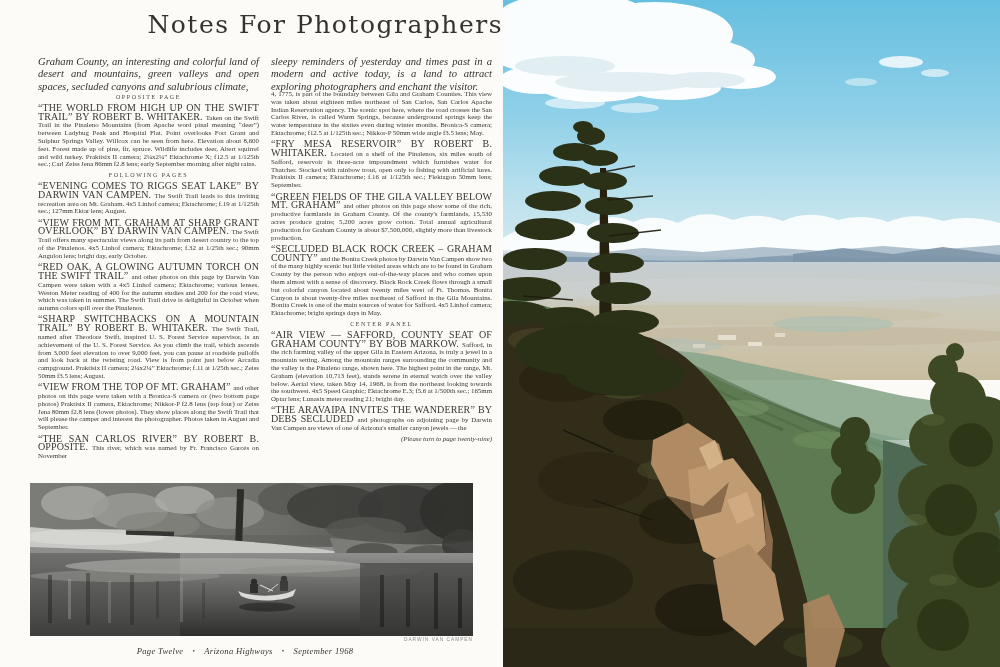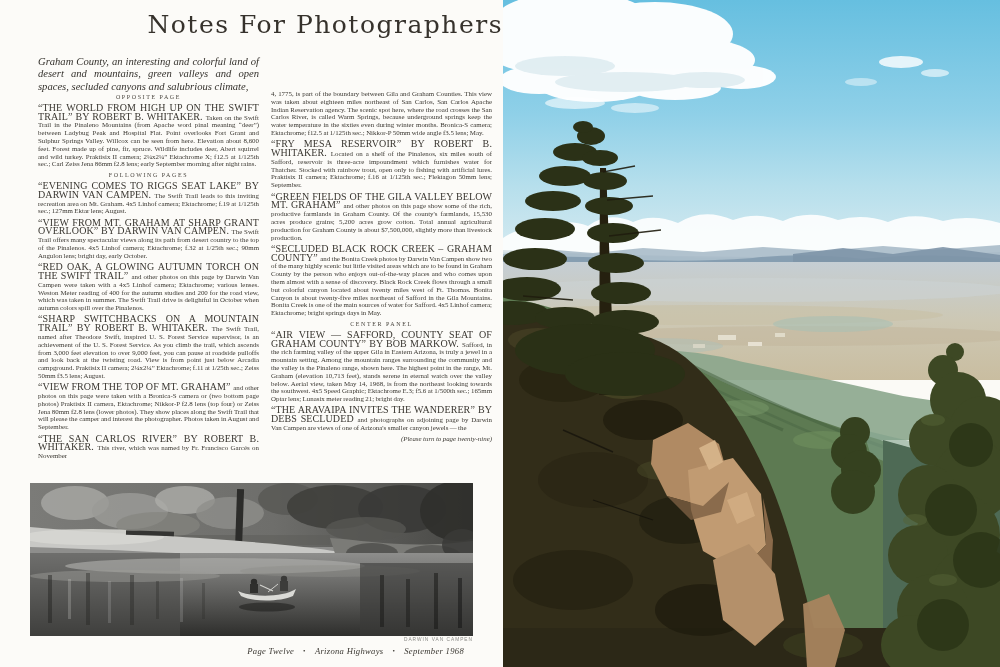--- a/index.html
+++ b/index.html
@@ -38,50 +38,51 @@
   .lead::after{content:" ";}
   .turn-note{text-align:right;font-style:italic;margin-top:1px;}
   .bw-photo{position:absolute;left:30px;top:483px;width:443px;height:153px;}
   .bw-photo svg{display:block;}
   .photo-credit{
     position:absolute;left:30px;top:637px;width:443px;text-align:right;
     font-family:"Liberation Sans", sans-serif;
     font-size:4.8px;letter-spacing:1px;color:#8a8a86;
   }
   .footer{
-    position:absolute;left:44px;top:646px;width:420px;text-align:right;
+    position:absolute;left:35px;top:646px;width:420px;text-align:center;
     font-style:italic;font-size:8.6px;color:#3a3731;letter-spacing:0.3px;
   }
   .footer .sep{padding:0 9px;font-style:normal;font-size:7px;vertical-align:1px;}
   
   .right-photo{position:absolute;left:503px;top:0;width:497px;height:667px;}
   .right-photo svg{display:block;}
 </style>
 </head>
 <body>
 
 <div class="left-page">
 
   <div class="mag-title">Notes For Photographers</div>
 
   <div class="intro">
     <div>Graham County, an interesting and colorful land of desert and mountains, green valleys and open spaces, secluded canyons and salubrious climate,</div>
+    <div>sleepy reminders of yesterday and times past in a modern and active today, is a land to attract exploring photographers and enchant the visitor.</div>
   </div>
 
   <div class="textcols">
     <div class="col">
       <div class="label">OPPOSITE PAGE</div>
       <p class="para"><span class="lead">“THE WORLD FROM HIGH UP ON THE SWIFT TRAIL” BY ROBERT B. WHITAKER.</span><span>Taken on the Swift Trail in the Pinaleno Mountains (from Apache word pinal meaning “deer”) between Ladybug Peak and Hospital Flat. Point overlooks Fort Grant and Sulphur Springs Valley. Willcox can be seen from here. Elevation about 8,600 feet. Forest made up of pine, fir, spruce. Wildlife includes deer, Abert squirrel and wild turkey. Praktisix II camera; 2¼x2¼” Ektachrome X; f12.5 at 1/125th sec.; Carl Zeiss Jena 86mm f2.8 lens; early September morning after night rains.</span></p>
       <div class="label">FOLLOWING PAGES</div>
       <p class="para"><span class="lead">“EVENING COMES TO RIGGS SEAT LAKE” BY DARWIN VAN CAMPEN.</span><span>The Swift Trail leads to this inviting recreation area on Mt. Graham. 4x5 Linhof camera; Ektachrome; f.19 at 1/125th sec.; 127mm Ektar lens; August.</span></p>
       <p class="para"><span class="lead">“VIEW FROM MT. GRAHAM AT SHARP GRANT OVERLOOK” BY DARWIN VAN CAMPEN.</span><span>The Swift Trail offers many spectacular views along its path from desert country to the top of the Pinalenos. 4x5 Linhof camera; Ektachrome; f.32 at 1/25th sec.; 90mm Angulon lens; bright day, early October.</span></p>
       <p class="para"><span class="lead">“RED OAK, A GLOWING AUTUMN TORCH ON THE SWIFT TRAIL”</span><span>and other photos on this page by Darwin Van Campen were taken with a 4x5 Linhof camera; Ektachrome; various lenses. Weston Meter reading of 400 for the autumn studies and 200 for the road view, which was taken in summer. The Swift Trail drive is delightful in October when autumn colors spill over the Pinalenos.</span></p>
       <p class="para"><span class="lead">“SHARP SWITCHBACKS ON A MOUNTAIN TRAIL” BY ROBERT B. WHITAKER.</span><span>The Swift Trail, named after Theodore Swift, inspired U. S. Forest Service supervisor, is an achievement of the U. S. Forest Service. As you climb the trail, which ascends from 3,000 feet elevation to over 9,000 feet, you can pause at roadside pulloffs and look back at the twisting road. View is from point just below Arcadia campground. Praktisix II camera; 2¼x2¼” Ektachrome; f.11 at 1/25th sec.; Zeiss 50mm f3.5 lens; August.</span></p>
       <p class="para"><span class="lead">“VIEW FROM THE TOP OF MT. GRAHAM”</span><span>and other photos on this page were taken with a Bronica-S camera or (two bottom page photos) Praktisix II camera, Ektachrome; Nikkor-P f2.8 lens (top four) or Zeiss Jena 80mm f2.8 lens (lower photos). They show places along the Swift Trail that will please the camper and interest the photographer. Photos taken in August and September.</span></p>
-      <p class="para"><span class="lead">“THE SAN CARLOS RIVER” BY ROBERT B. WHITAKER.</span><span>This river, which was named by Fr. Francisco Garcés on November</span></p>
+      <p class="para"><span class="lead">“THE SAN CARLOS RIVER” BY ROBERT B. OPPOSITE.</span><span>This river, which was named by Fr. Francisco Garcés on November</span></p>
     </div>
     <div class="col">
       <p class="para"><span>4, 1775, is part of the boundary between Gila and Graham Counties. This view was taken about eighteen miles northeast of San Carlos, San Carlos Apache Indian Reservation agency. The scenic spot here, where the road crosses the San Carlos River, is called Warm Springs, because underground springs keep the water temperature in the sixties even during winter months. Bronica-S camera; Ektachrome; f12.5 at 1/125th sec.; Nikkor-P 50mm wide angle f3.5 lens; May.</span></p>
       <p class="para"><span class="lead">“FRY MESA RESERVOIR” BY ROBERT B. WHITAKER.</span><span>Located on a shelf of the Pinalenos, six miles south of Safford, reservoir is three-acre impoundment which furnishes water for Thatcher. Stocked with rainbow trout, open only to fishing with artificial lures. Praktisix II camera; Ektachrome; f.16 at 1/125th sec.; Flektagon 50mm lens; September.</span></p>
       <p class="para"><span class="lead">“GREEN FIELDS OF THE GILA VALLEY BELOW MT. GRAHAM”</span><span>and other photos on this page show some of the rich, productive farmlands in Graham County. Of the county's farmlands, 15,530 acres produce grains; 5,200 acres grow cotton. Total annual agricultural production for Graham County is about $7,500,000, slightly more than livestock production.</span></p>
       <p class="para"><span class="lead">“SECLUDED BLACK ROCK CREEK – GRAHAM COUNTY”</span><span>and the Bonita Creek photos by Darwin Van Campen show two of the many highly scenic but little visited areas which are to be found in Graham County by the person who enjoys out-of-the-way places and who comes upon them almost with a sense of discovery. Black Rock Creek flows through a small but colorful canyon located about twenty miles west of Ft. Thomas. Bonita Canyon is about twenty-five miles northeast of Safford in the Gila Mountains. Bonita Creek is one of the main sources of water for Safford. 4x5 Linhof camera; Ektachrome; bright springs days in May.</span></p>
       <div class="label">CENTER PANEL</div>
       <p class="para"><span class="lead">“AIR VIEW — SAFFORD, COUNTY SEAT OF GRAHAM COUNTY” BY BOB MARKOW.</span><span>Safford, in the rich farming valley of the upper Gila in Eastern Arizona, is truly a jewel in a mountain setting. Among the mountain ranges surrounding the community and the valley is the Pinaleno range, shown here. The highest point in the range, Mt. Graham (elevation 10,713 feet), stands serene in eternal watch over the valley below. Aerial view, taken May 14, 1968, is from the northeast looking towards the southwest. 4x5 Speed Graphic; Ektachrome E.3; f5.6 at 1/500th sec.; 165mm Optar lens; Lunasix meter reading 21; bright day.</span></p>
       <p class="para"><span class="lead">“THE ARAVAIPA INVITES THE WANDERER” BY DEBS SECLUDED</span><span>and photographs on adjoining page by Darwin Van Campen are views of one of Arizona's smaller canyon jewels — the</span></p>
       <div class="turn-note">(Please turn to page twenty-nine)</div>

